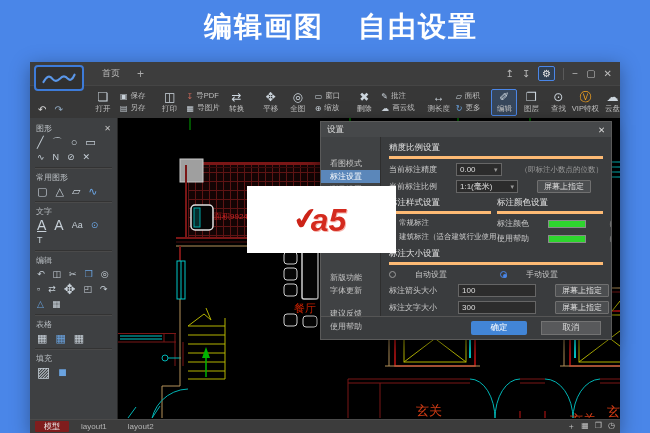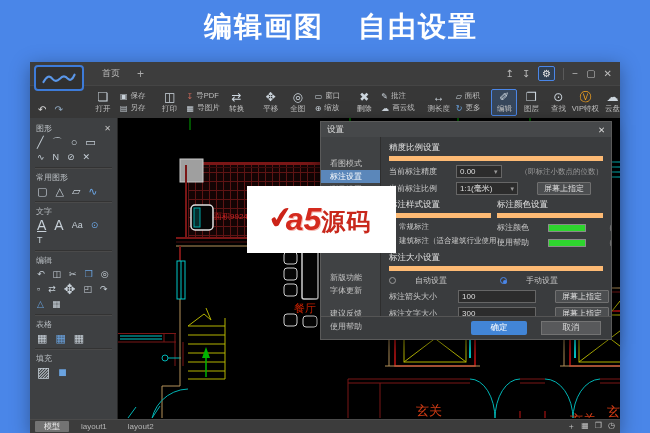--- a/index.html
+++ b/index.html
@@ -55,36 +55,36 @@
   .irow .blue { color:#6aa3e0; }
   .x-ic { color:#c5c5c5; font-size:8px; }
 
   .canvas { flex:1; background:#000; position:relative; overflow:hidden; }
   .canvas svg { position:absolute; left:0; top:0; }
 
   
   .statusbar { height:14px; background:#3c3c3c; border-top:1px solid #4a4a4a; display:flex;
                align-items:center; padding:0 5px; gap:3px; font-size:8px; color:#b5b5b5; flex:none; }
   .stab { padding:0 9px; height:11px; line-height:11px; }
-  .stab.active { background:#737373; color:#ececec; border-radius:1px; }
+  .stab.active { background:#7f1d1d; color:#ececec; border-radius:1px; }
   .sb-right { margin-left:auto; display:flex; gap:6px; font-size:8px; color:#c5c5c5; }
 
   
   .dlg { position:absolute; left:320px; top:121px; width:292px; height:219px; background:#3a3c3e;
          border:1px solid #5a5a5a; box-shadow:0 4px 16px rgba(0,0,0,.6); z-index:5; display:flex;
          flex-direction:column; font-size:8px; color:#c9c9c9; }
   .dlg-tb { height:15px; background:#46484a; display:flex; justify-content:space-between; align-items:center;
             padding:0 6px; font-size:8.5px; color:#ddd; flex:none; }
   .dlg-body { flex:1; display:flex; min-height:0; }
   .dlg-nav { width:60px; background:#404244; border-right:1px solid #2e2e2e; padding-top:20px; flex:none; }
   .nitem { height:13px; line-height:13px; padding-left:9px; font-size:8px; color:#c5c5c5; white-space:nowrap; }
   .nitem.active { background:#5b87ba; color:#fff; }
   .gap-big { margin-top:62px; } .gap-small { margin-top:10px; }
   .dlg-content { flex:1; padding:5px 8px 0; overflow:hidden; }
-  .sec-h { font-size:8.5px; color:#e3e3e3; padding-bottom:2px; border-bottom:5px solid #fdba74; margin-bottom:4px; white-space:nowrap; }
+  .sec-h { font-size:8.5px; color:#e3e3e3; padding-bottom:2px; border-bottom:3px solid #fdba74; margin-bottom:4px; white-space:nowrap; }
   .drow { display:flex; align-items:center; gap:19px; margin-bottom:4px; white-space:nowrap; }
   .lbl { color:#c9c9c9; }
   .sel { width:62px; height:13px; background:#2c2c2c; border:1px solid #666; display:flex;
          justify-content:space-between; align-items:center; padding:0 3px; color:#ddd; }
   .sel .arr { color:#999; font-size:7px; }
   .btn-sm { height:13px; padding:0 6px; background:#4c4e50; border:1px solid #707070; color:#ddd;
             font-size:8px; display:flex; align-items:center; border-radius:1px; }
   .note { color:#9a9a9a; font-size:7.5px; }
   .cols { display:flex; gap:6px; }
   .col-l { width:102px; flex:none; } .col-r { flex:1; min-width:0; }
@@ -547,17 +547,16 @@
     <div class="dlg-foot">
       <span class="btn-ok">确定</span>
       <span class="btn-cancel">取消</span>
     </div>
   </div>
 
   <div class="wm">
     <div class="wm-row1">
       <span class="wm-check">✔</span>
       <span class="wm-a5">a5</span>
-      <span class="wm-ym">源码</span>
     </div>
   </div>
 
 </div>
 
 </body></html>

